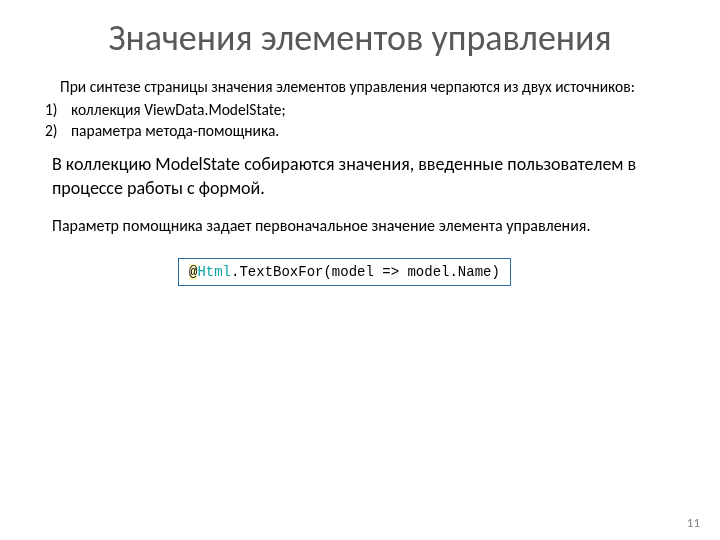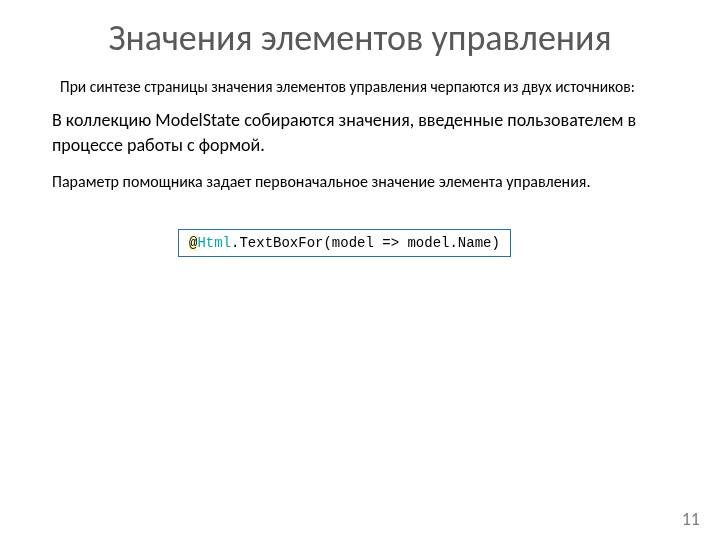--- a/index.html
+++ b/index.html
@@ -54,21 +54,21 @@
       margin-top: 8px;
       padding-left: 14px;
     }
     .para2 {
       font-size: 16px;
       line-height: 1.35;
       margin-top: 14px;
       padding-left: 14px;
     }
     .code-wrap {
-      margin-top: 36px;
+      margin-top: 22px;
       padding-left: 140px;
     }
     .code-box {
       display: inline-block;
       border: 1px solid #2e6da4;
       background: #ffffff;
       padding: 5px 10px;
       font-family: Consolas, "Courier New", monospace;
       font-size: 14px;
       white-space: pre;
@@ -83,32 +83,40 @@
     .tok-method {
       color: #000000;
     }
     .tok-plain {
       color: #000000;
     }
     .page-number {
       position: absolute;
       bottom: 10px;
       right: 20px;
-      font-size: 18px;
+      font-size: 13px;
       color: #808080;
     }
   </style>
 </head>
 <body>
 
 <div class="slide">
   <h1 class="title">Значения элементов управления</h1>
 
   <div class="intro-block">
     <div class="intro-text">При синтезе страницы значения элементов управления черпаются из двух источников:</div>
+    <div class="numbered-list">
+      <div class="numbered-item">
+        <span class="num">1)</span><span>коллекция ViewData.ModelState;</span>
+      </div>
+      <div class="numbered-item">
+        <span class="num">2)</span><span>параметра метода-помощника.</span>
+      </div>
+    </div>
   </div>
 
   <div class="para1">В коллекцию ModelState собираются значения, введенные пользователем в процессе работы с формой.</div>
   <div class="para2">Параметр помощника задает первоначальное значение элемента управления.</div>
 
   <div class="code-wrap">
     <div class="code-box"><span class="tok-at">@</span><span class="tok-kw">Html</span><span class="tok-plain">.</span><span class="tok-method">TextBoxFor</span><span class="tok-plain">(model =&gt; model.Name)</span></div>
   </div>
 </div>
 

